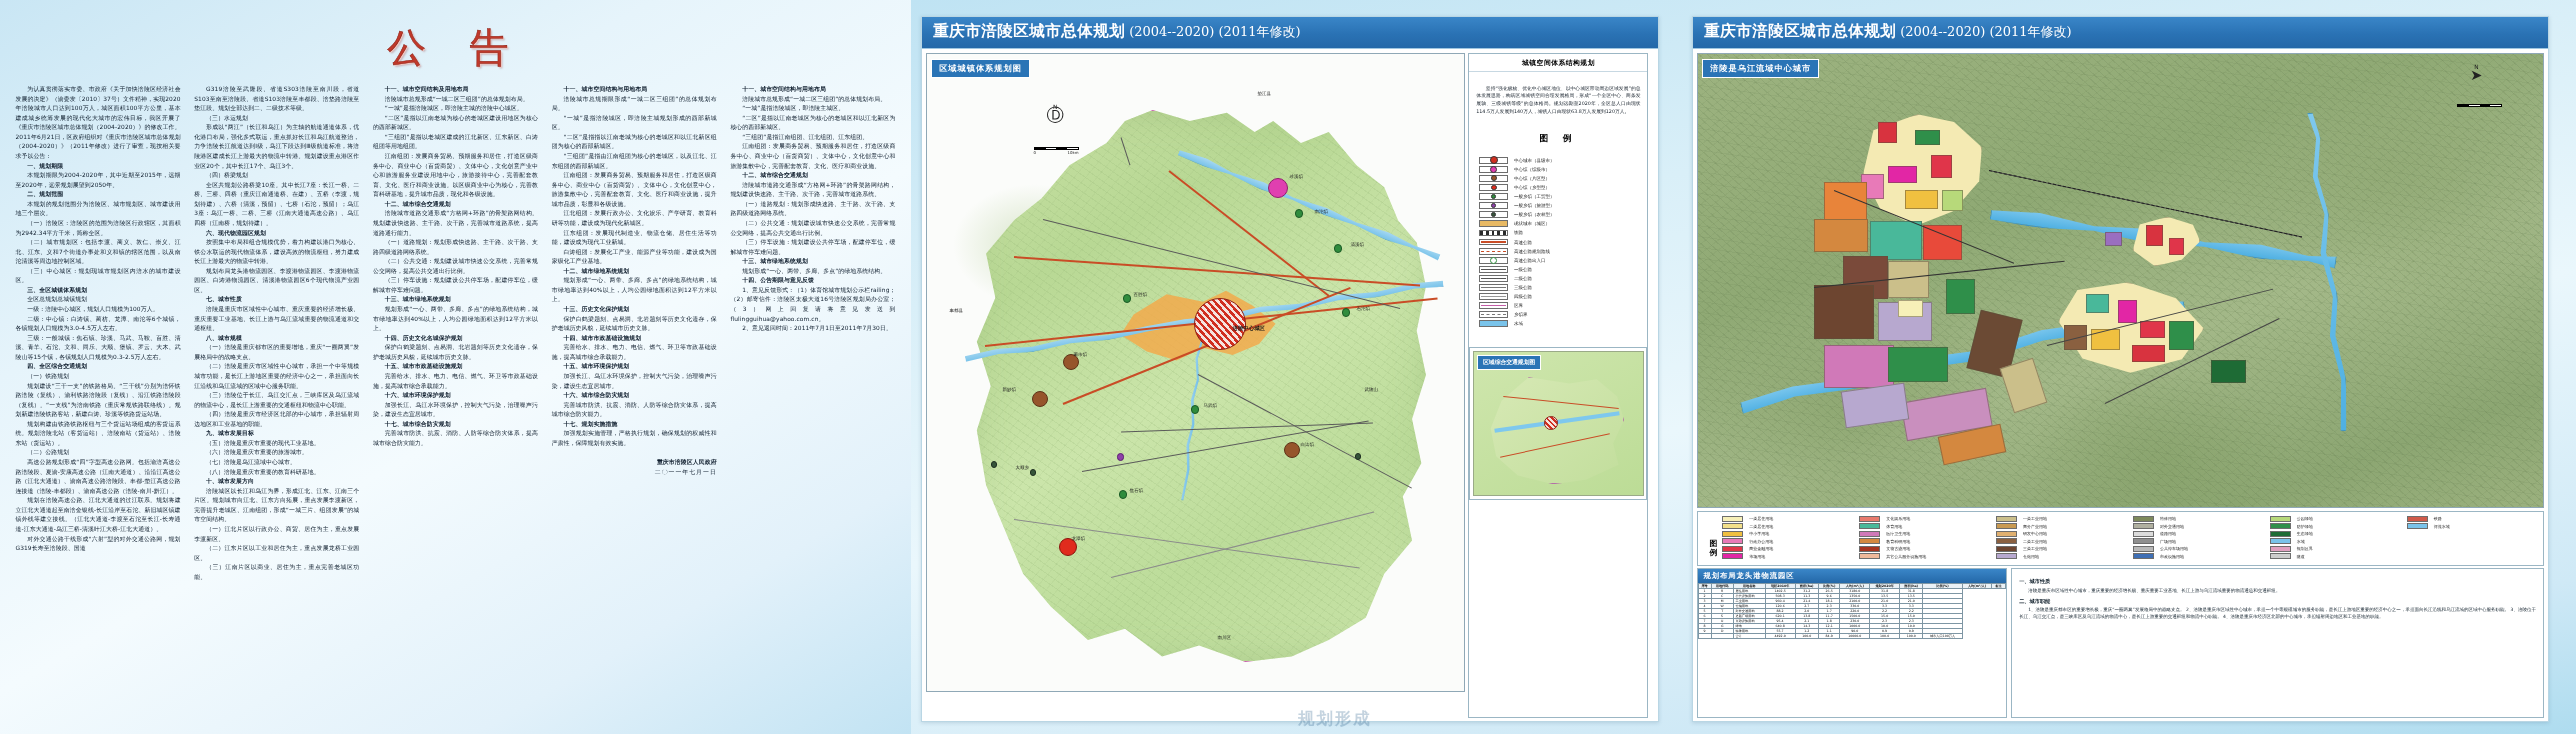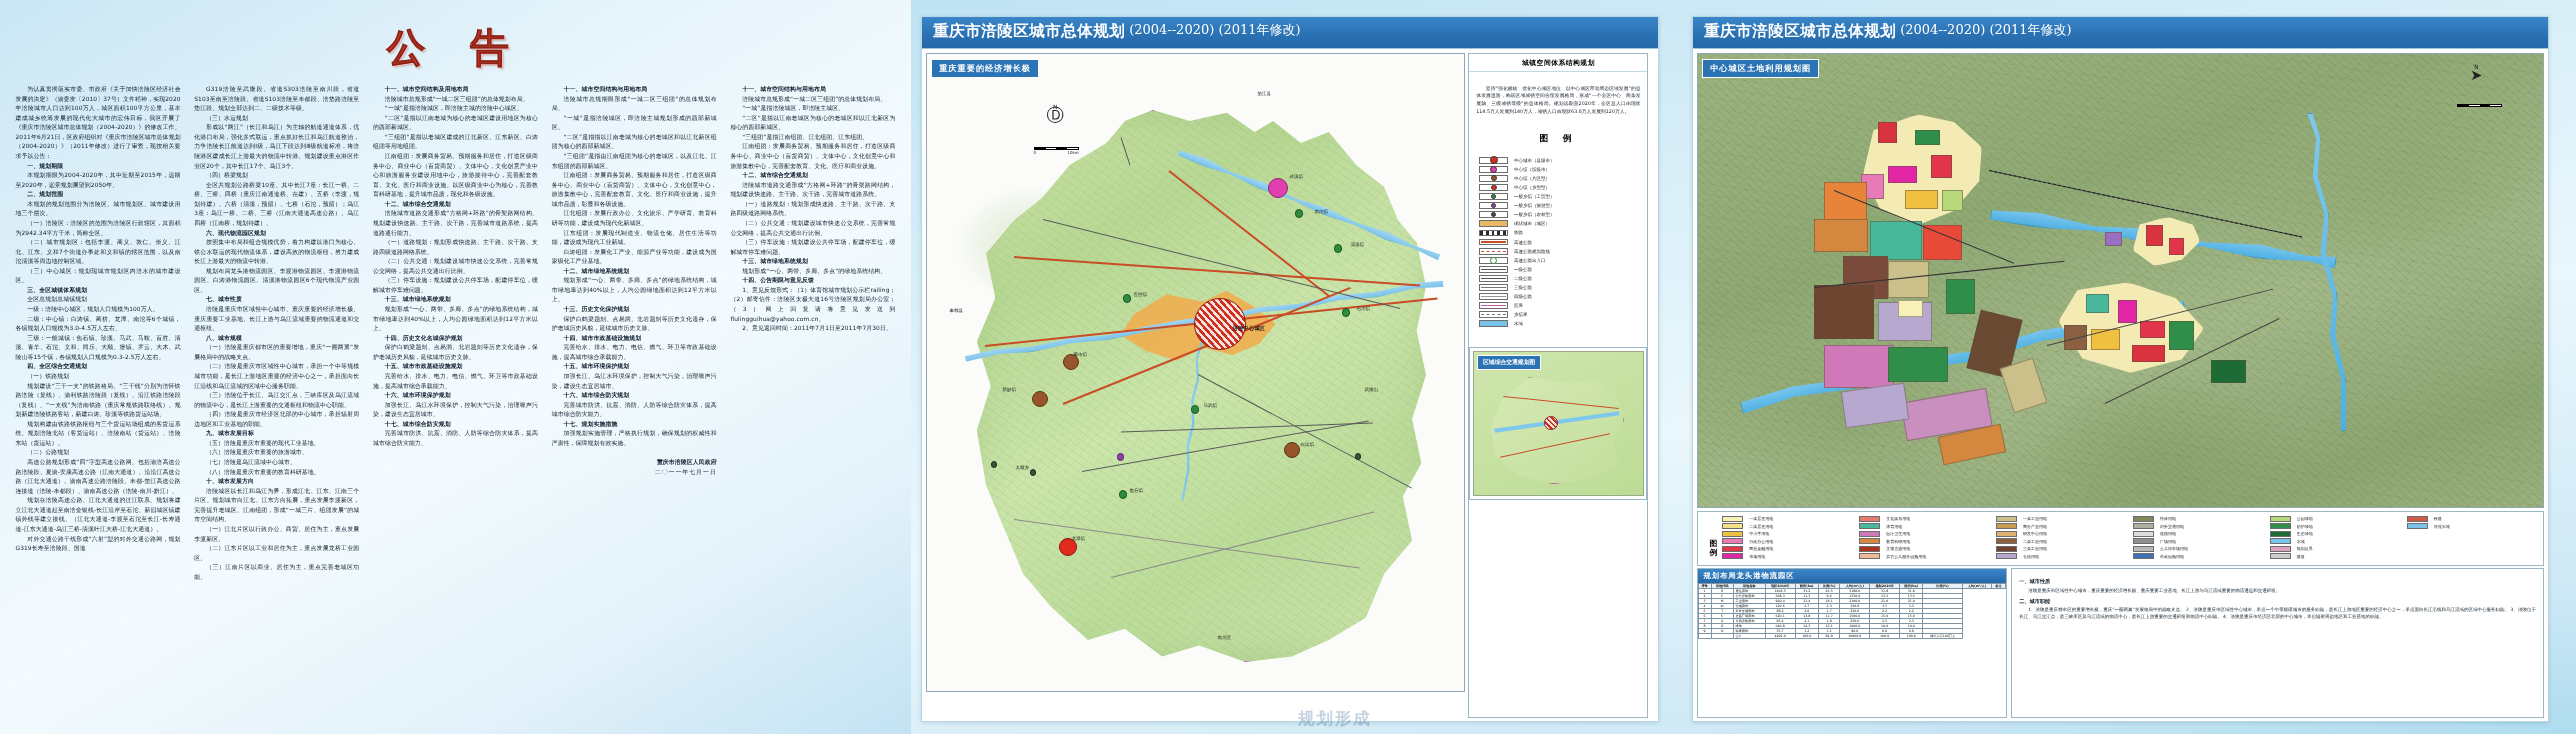--- a/index.html
+++ b/index.html
@@ -19,21 +19,21 @@
   
   .doc-panel {
     width: 911px; height: 734px; position: relative;
     background: linear-gradient(150deg,#c9e6f4 0%, #e6f4fb 30%, #f4fbfe 55%, #e2f1fa 80%, #c2e3f3 100%);
     padding: 13.6px 15.5px 9.7px 15.5px;
   }
   .doc-title {
     text-align: center;
     color: #c0392b;
     font-family: "DejaVu Serif", "Liberation Serif", serif;
-    font-weight: bold;
+    font-weight: normal;
     font-size: 39px;
     letter-spacing: 15.5px;
     text-shadow: 1px 1px 0 #f3c7c0, 1.9px 1.9px 1.9px rgba(120,0,0,.25);
     margin: 7.8px 0 9.7px 0;
     -webkit-text-stroke: 0.5px #8d2317;
   }
   .doc-cols {
     display: flex; gap: 13.6px; height: 651px;
     align-items: flex-start;
   }
@@ -65,21 +65,21 @@
   }
   .board-1 { width: 738px; }
   .board-2 { width: 857px; }
 
   .board-title {
     background: linear-gradient(180deg,#3a86c8 0%,#2a72b4 55%,#2468a8 100%);
     color: #fff; font-weight: bold;
     font-family: "DejaVu Serif","Liberation Serif", serif;
     padding: 4.8px 9.7px 5.8px 11.6px;
     font-size: 15.5px; letter-spacing: 0.5px;
-    display: flex; align-items: flex-start; gap: 3.9px;
+    display: flex; align-items: center; gap: 3.9px;
     border-bottom: 1.9px solid #9fc6e0;
     white-space: nowrap;
   }
   .board-title .sub { font-size: 13px; font-weight: normal; letter-spacing: 0; }
 
   .board-body { flex: 1; display: flex; position: relative; background:#fff; padding: 3.9px; }
 
   
   .map-wrap { position: relative; overflow: hidden; border: 1px solid #8fa8b6; }
   .map-tag {
@@ -407,21 +407,21 @@
     <div class="board board-1">
       <div class="board-title">
         <span>重庆市涪陵区城市总体规划</span>
         <span class="sub">(2004--2020) (2011年修改)</span>
       </div>
 
       <div class="board-body">
 
         <div class="map-wrap m1">
           <div class="m1-terrain"></div>
-          <div class="map-tag">重庆重要的经济增长极</div>
+          <div class="map-tag">区域城镇体系规划图</div>
 
           <div class="compass" style="left:118px; top:50px;">
             <div class="n">N</div>
             <div class="needle">Ⓓ</div>
           </div>
           <div class="scalebar" style="left:107px; top:93px;">
             <div class="bar"></div>
             <div class="lbl">
                 <span>0</span>
                 <span>10km</span>
@@ -616,21 +616,21 @@
     <div class="board board-2">
       <div class="board-title">
         <span>重庆市涪陵区城市总体规划</span>
         <span class="sub">(2004--2020) (2011年修改)</span>
       </div>
 
       <div class="board-body" style="flex-direction:column;">
 
         <div class="m2">
           <div class="m2-base"></div>
-          <div class="map-tag">中心城区土地利用规划图</div>
+          <div class="map-tag">涪陵是乌江流域中心城市</div>
 
           <div class="compass" style="right:56px; top:9.7px;">
             <div class="n">N</div>
             <div class="needle" style="font-size:14.5px;">➤</div>
           </div>
           <div class="scalebar" style="right:41px; top:50px;">
             <div class="bar"></div>
           </div>
 
           <div class="m2-river" style="left:37px;  top:291px; width:455px; height:19.4px; transform:rotate(-13deg);

